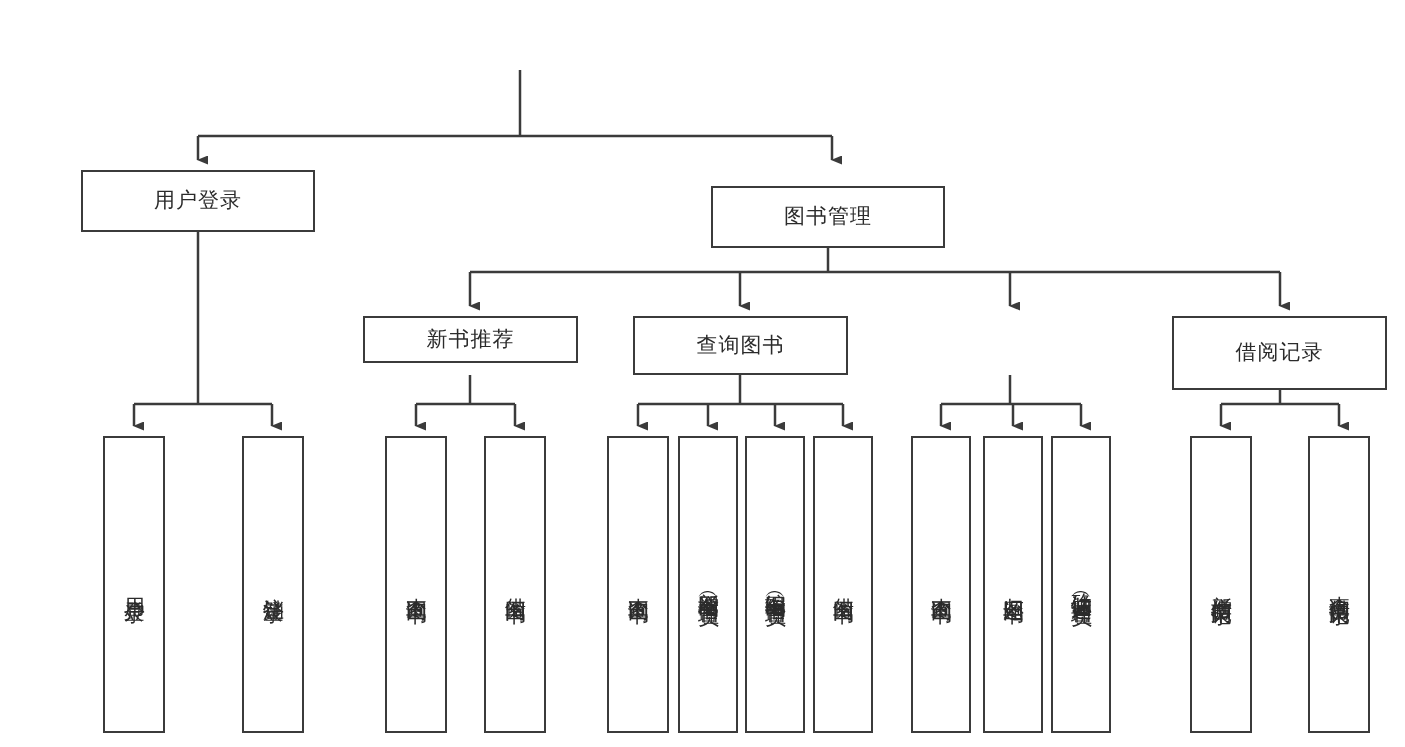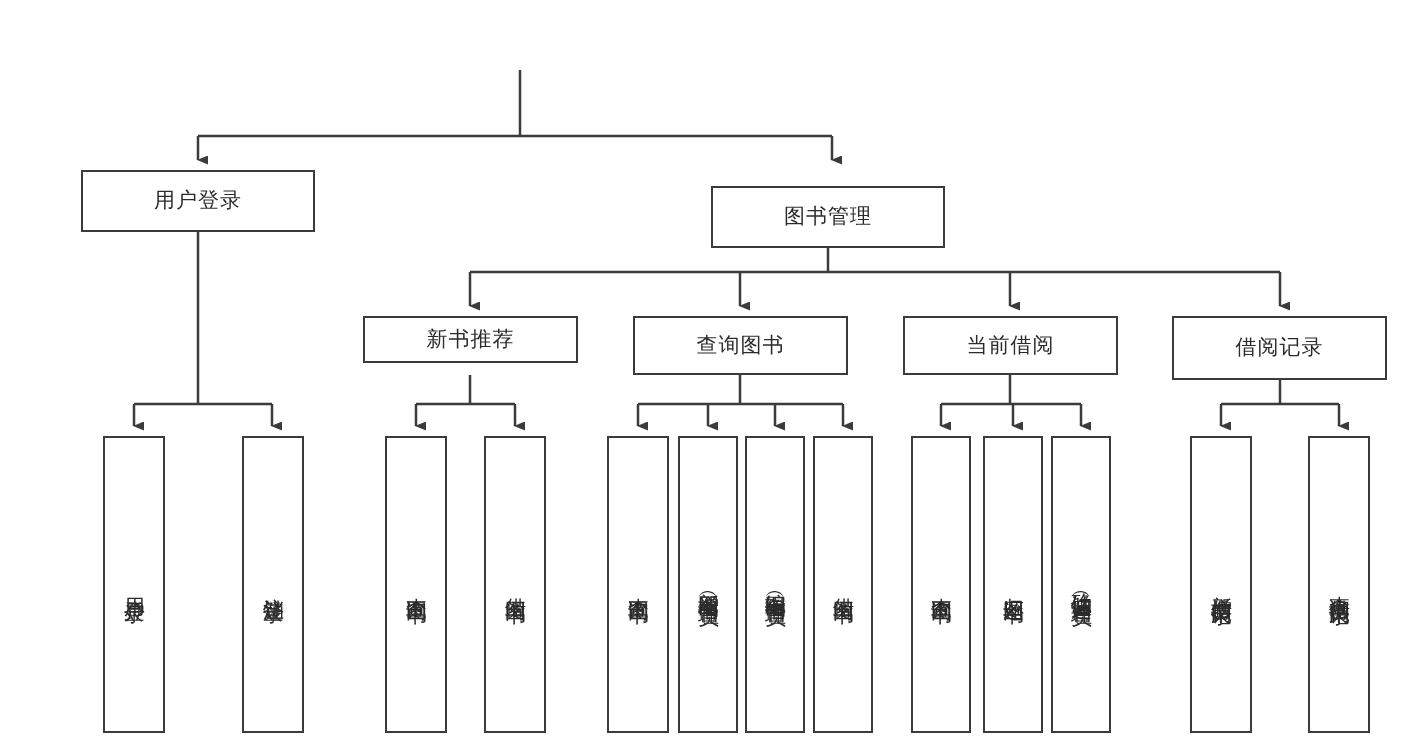--- a/index.html
+++ b/index.html
@@ -129,24 +129,21 @@
   <div class="node horiz" style="left:711px; top:186px; width:234px; height:62px;">
     <span class="htext">图书管理</span>
   </div>
 
   <div class="node horiz" style="left:363px; top:316px; width:215px; height:47px;">
     <span class="htext">新书推荐</span>
   </div>
   <div class="node horiz" style="left:633px; top:316px; width:215px; height:59px;">
     <span class="htext">查询图书</span>
   </div>
-  <div class="node horiz" style="left:903px; top:316px; width:215px; height:59px;">
-    <span class="htext">当前借阅</span>
-  </div>
-  <div class="node horiz" style="left:1172px; top:316px; width:215px; height:64px;">
+  <div class="node horiz" style="left:1172px; top:316px; width:215px; height:74px;">
     <span class="htext">借阅记录</span>
   </div>
 
   <div class="node leaf" style="left:103px; top:436px; width:62px; height:297px;">
     <span class="vtext">用户登录</span>
   </div>
   <div class="node leaf" style="left:242px; top:436px; width:62px; height:297px;">
     <span class="vtext">注销登录</span>
   </div>
 

